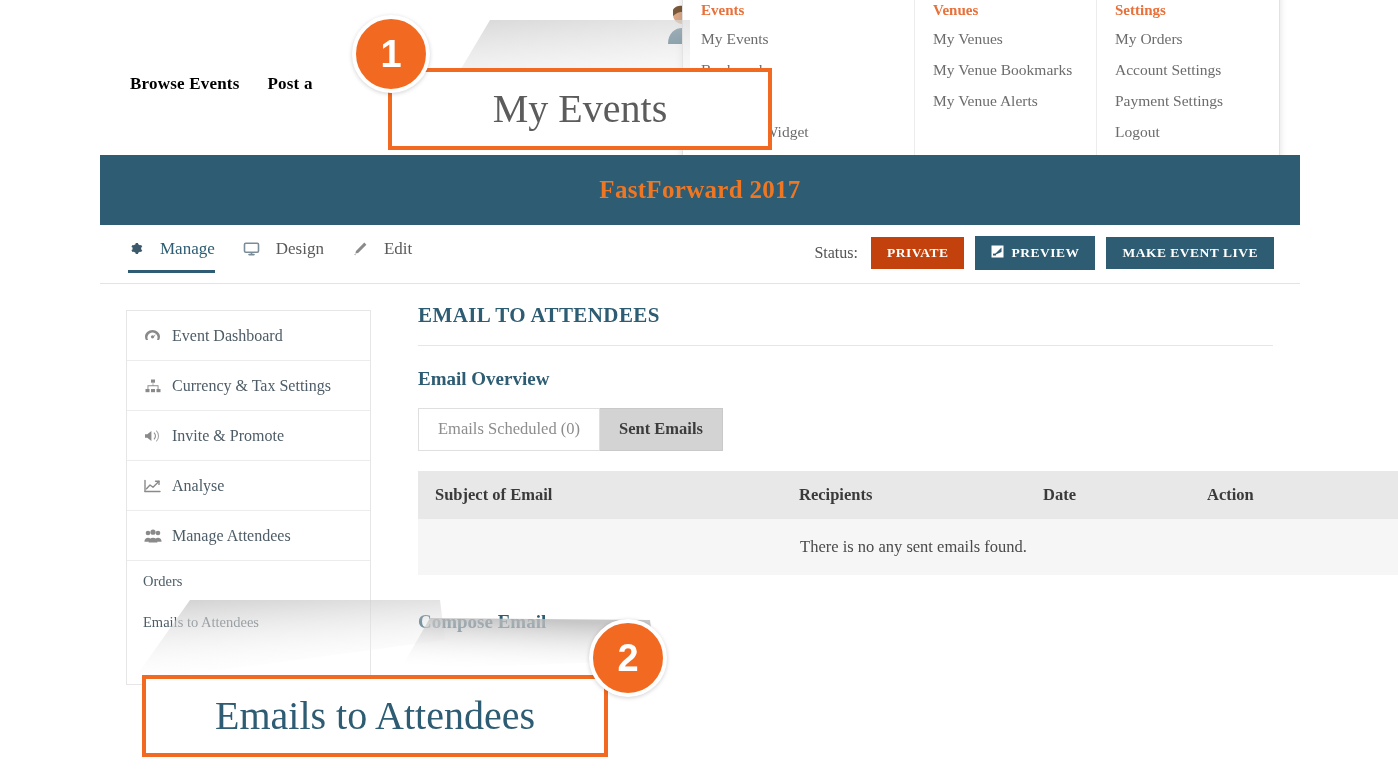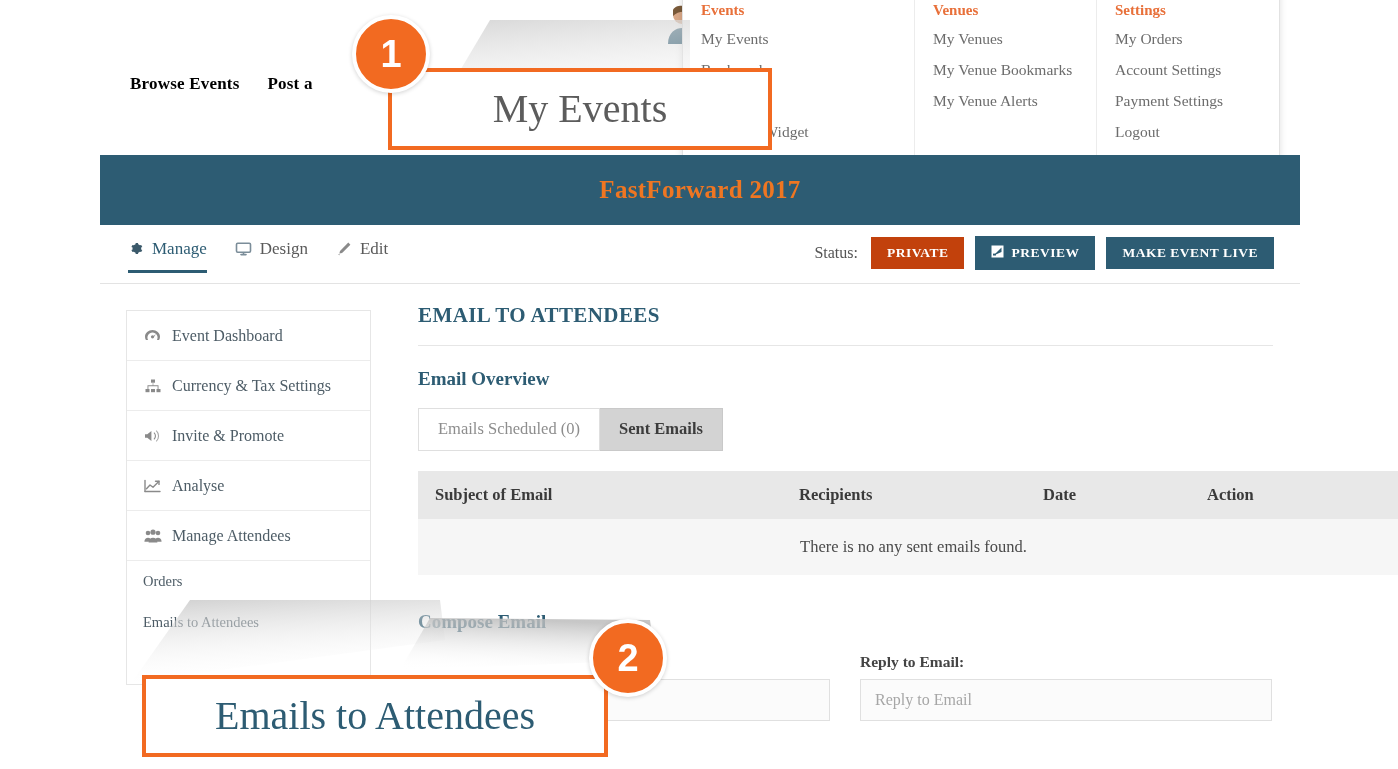--- a/index.html
+++ b/index.html
@@ -141,21 +141,21 @@
     position: absolute;
     left: 28px;
     top: 14px;
     display: flex;
     gap: 28px;
     align-items: center;
   }
   .tab {
     display: flex;
     align-items: center;
-    gap: 8px;
+    gap: 16px;
     padding-bottom: 13px;
     position: relative;
     font-family: "Liberation Serif", serif;
     font-size: 17px;
     color: #5a5a5a;
     white-space: nowrap;
   }
   .tab.active {
     color: #2d5c73;
     font-weight: normal;
@@ -640,30 +640,20 @@
         </thead>
         <tbody>
           <tr>
             <td class="empty" colspan="4">There is no any sent emails found.</td>
           </tr>
         </tbody>
       </table>
 
       <h2 class="compose-title">Compose Email</h2>
 
-      <div class="form-row">
-        <div class="form-col">
-          <span class="field-label">&nbsp;</span>
-          <input class="field-input" type="text" placeholder="" style="">
-        </div>
-        <div class="form-col">
-          <span class="field-label">Reply to Email:</span>
-          <input class="field-input" type="text" placeholder="Reply to Email" style="">
-        </div>
-      </div>
     </div>
   </div>
 
   <svg class="peel" style="left:120px; top:600px;" width="330" height="90" viewBox="0 0 330 90">
     <defs>
       <linearGradient id="pg2" x1="0.1" y1="0" x2="0.35" y2="1">
         <stop offset="0%" stop-color="#c6c6c6" stop-opacity="0.8"></stop>
         <stop offset="100%" stop-color="#ffffff" stop-opacity="0"></stop>
       </linearGradient>
     </defs>

